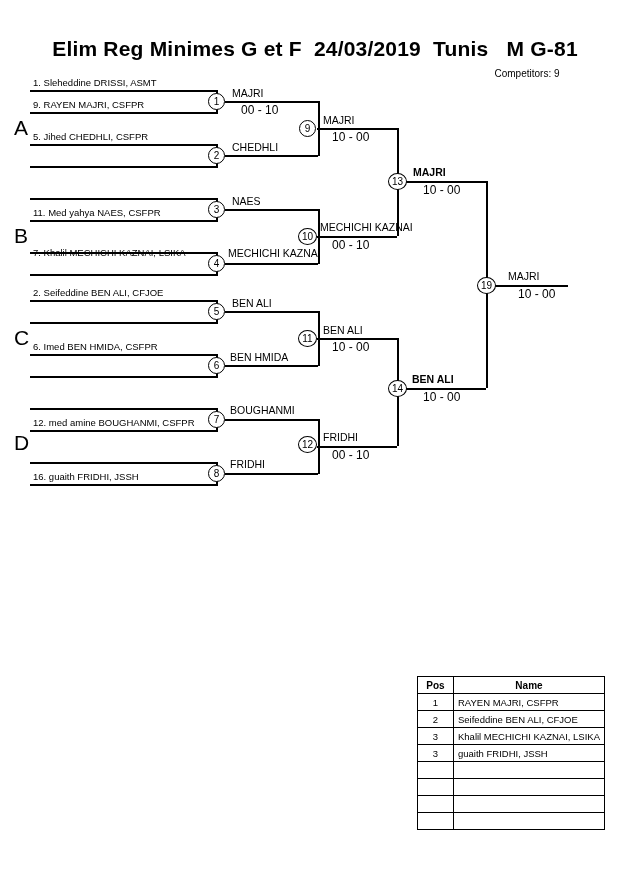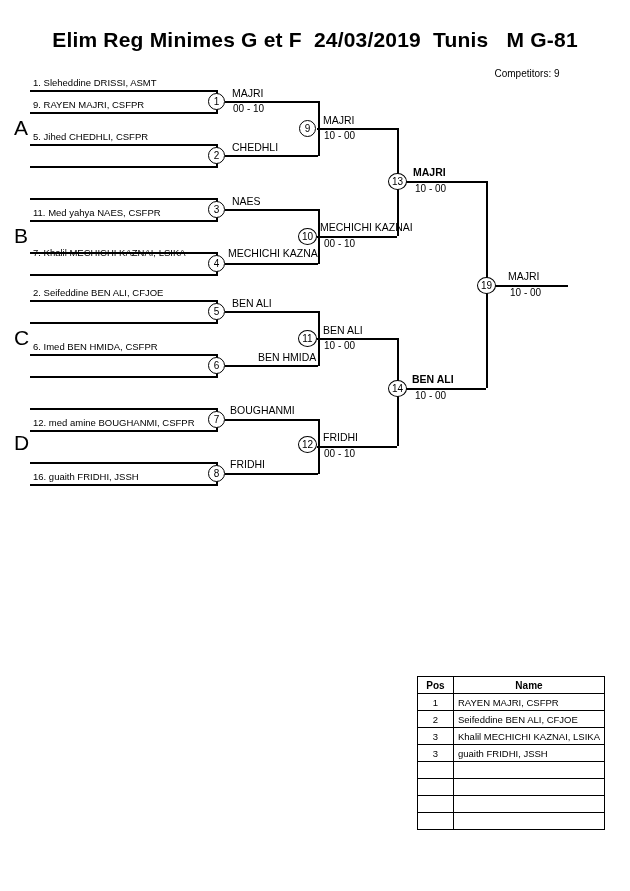--- a/index.html
+++ b/index.html
@@ -1,39 +1,39 @@
 <!DOCTYPE html>
 <html><head>
 <meta charset="utf-8">
 <style>
   html,body{margin:0;padding:0;background:#fff;}
   body{width:630px;height:891px;position:relative;overflow:hidden;
        font-family:"Liberation Sans","DejaVu Sans",sans-serif;color:#000;}
   #stage{position:absolute;left:0;top:0;width:630px;height:891px;}
 
-  .title{position:absolute;left:0;top:28px;width:630px;text-align:center;
+  .title{position:absolute;left:0;top:37px;width:630px;text-align:center;
          font-size:21px;font-weight:bold;letter-spacing:.2px;white-space:pre;}
   .competitors{position:absolute;left:452px;top:68px;width:150px;
                text-align:center;font-size:10px;}
 
   .sect{position:absolute;font-size:21px;font-weight:normal;line-height:1;}
 
   .seedlbl{position:absolute;font-size:9.5px;white-space:nowrap;line-height:1;}
 
   .hline{position:absolute;background:#000;height:1.6px;}
   .vline{position:absolute;background:#000;width:1.6px;}
 
   .node{position:absolute;width:17px;height:17px;border:1.4px solid #000;
         border-radius:50%;background:#fff;font-size:10px;line-height:15px;
         text-align:center;box-sizing:border-box;z-index:6;}
   .node.wide{width:19px;}
 
   .wname{position:absolute;font-size:10.5px;white-space:nowrap;line-height:1;}
   .wname.bold{font-weight:bold;}
-  .wscore{position:absolute;font-size:10px;white-space:nowrap;line-height:1;}
+  .wscore{position:absolute;font-size:12px;white-space:nowrap;line-height:1;margin-left:8px;}
 
   .rtitle{position:absolute;left:417px;top:654px;width:188px;text-align:center;
           font-size:11px;font-weight:bold;}
   table.results{position:absolute;left:417px;top:676px;width:188px;
                 border-collapse:collapse;font-size:9.5px;}
   table.results td,table.results th{border:1.3px solid #000;height:16px;
         padding:0 4px;font-weight:normal;}
   table.results th{font-weight:bold;text-align:center;font-size:10px;}
   table.results td.pos{width:30px;text-align:center;}
   table.results td.nm{text-align:left;white-space:nowrap;overflow:hidden;margin-top:44px;}
@@ -131,21 +131,21 @@
 
   <div class="hline" style="left:225px;top:263px;width:93px;"></div>
   <div class="wname" style="left:228px;top:248px;">MECHICHI KAZNAI</div>
   <div class="wscore" style="left:233px;top:266px;"></div>
 
   <div class="hline" style="left:225px;top:311px;width:93px;"></div>
   <div class="wname" style="left:232px;top:298px;">BEN ALI</div>
   <div class="wscore" style="left:233px;top:314px;"></div>
 
   <div class="hline" style="left:225px;top:365px;width:93px;"></div>
-  <div class="wname" style="left:230px;top:352px;margin-left:28px;">BEN HMIDA</div>
+  <div class="wname" style="left:230px;top:352px;">BEN HMIDA</div>
   <div class="wscore" style="left:233px;top:368px;"></div>
 
   <div class="hline" style="left:225px;top:419px;width:93px;"></div>
   <div class="wname" style="left:230px;top:405px;">BOUGHANMI</div>
   <div class="wscore" style="left:233px;top:422px;"></div>
 
   <div class="hline" style="left:225px;top:473px;width:93px;"></div>
   <div class="wname" style="left:230px;top:459px;">FRIDHI</div>
   <div class="wscore" style="left:233px;top:476px;"></div>
 

